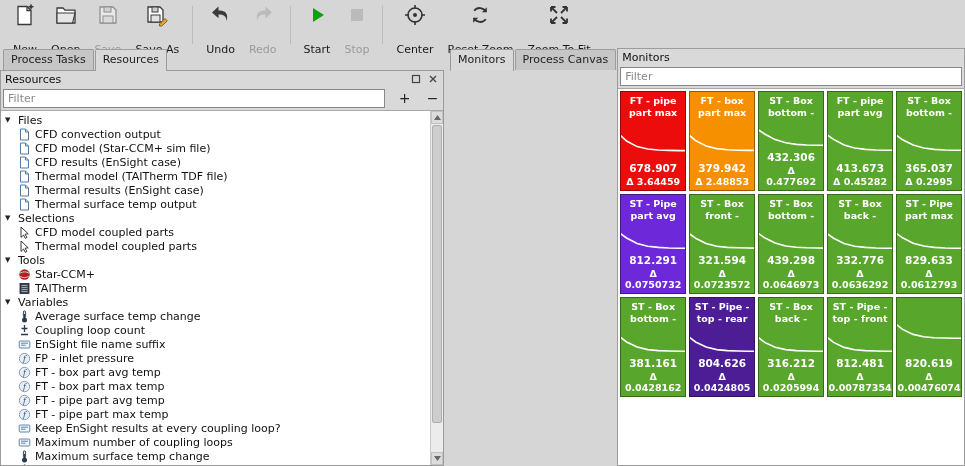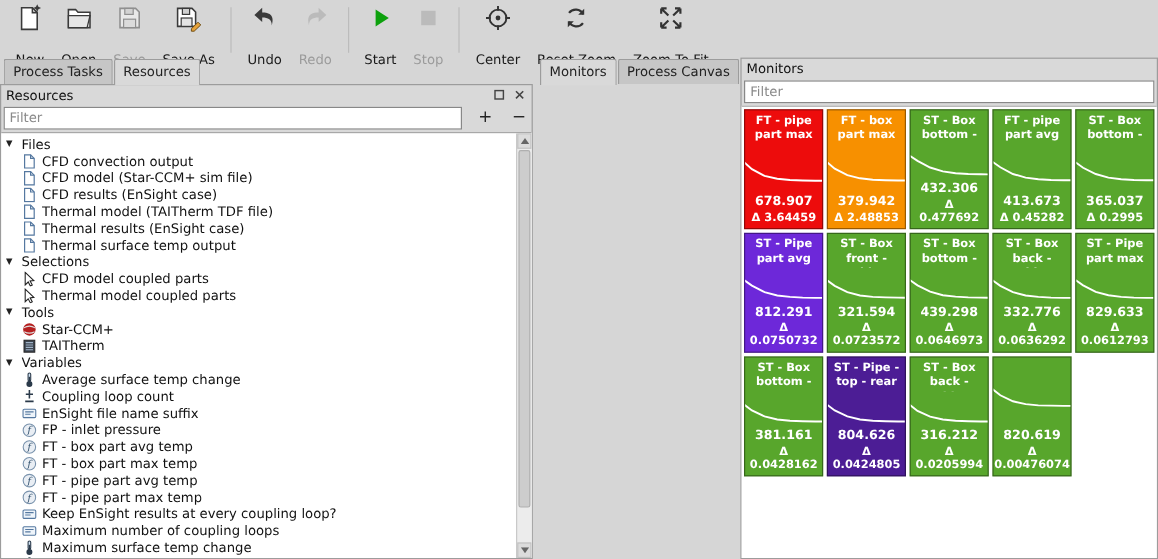--- a/index.html
+++ b/index.html
@@ -583,20 +583,30 @@
                 <div class="tile-title">ST - Box back - mid...</div>
                 <div class="tile-spark">
                   <svg width="78" height="24" viewBox="0 0 78 24">
                     <polyline points="2.0,4.0 12.6,12.4 23.1,17.2 33.7,19.6 44.3,20.6 54.9,21.0 65.4,21.2 76.0,21.2" fill="none" stroke="#ffffff" stroke-width="1.6"></polyline>
                   </svg>
                 </div>
                 <div class="tile-value">316.212</div>
                 <div class="tile-delta">Δ 0.0205994</div>
               </div>
               <div class="tile" style="background: rgb(88, 166, 44);">
+                <div class="tile-title">ST - Pipe - top - front</div>
+                <div class="tile-spark">
+                  <svg width="78" height="24" viewBox="0 0 78 24">
+                    <polyline points="2.0,4.0 12.6,12.4 23.1,17.4 33.7,19.8 44.3,20.6 54.9,21.0 65.4,21.2 76.0,21.2" fill="none" stroke="#ffffff" stroke-width="1.6"></polyline>
+                  </svg>
+                </div>
+                <div class="tile-value">812.481</div>
+                <div class="tile-delta">Δ 0.00787354</div>
+              </div>
+              <div class="tile" style="background: rgb(88, 166, 44);">
                 <div class="tile-spark">
                   <svg width="78" height="24" viewBox="0 0 78 24">
                     <polyline points="2.0,4.0 12.6,12.4 23.1,17.4 33.7,19.8 44.3,20.8 54.9,21.0 65.4,21.2 76.0,21.2" fill="none" stroke="#ffffff" stroke-width="1.6"></polyline>
                   </svg>
                 </div>
                 <div class="tile-value">820.619</div>
                 <div class="tile-delta">Δ 0.00476074</div>
               </div>
             </div>
         </div>

